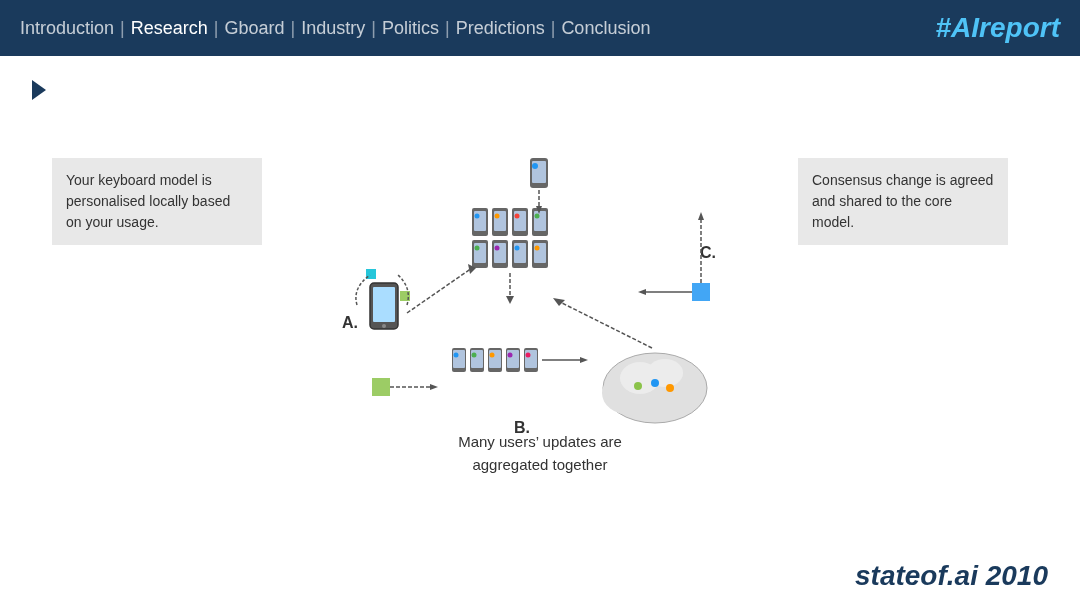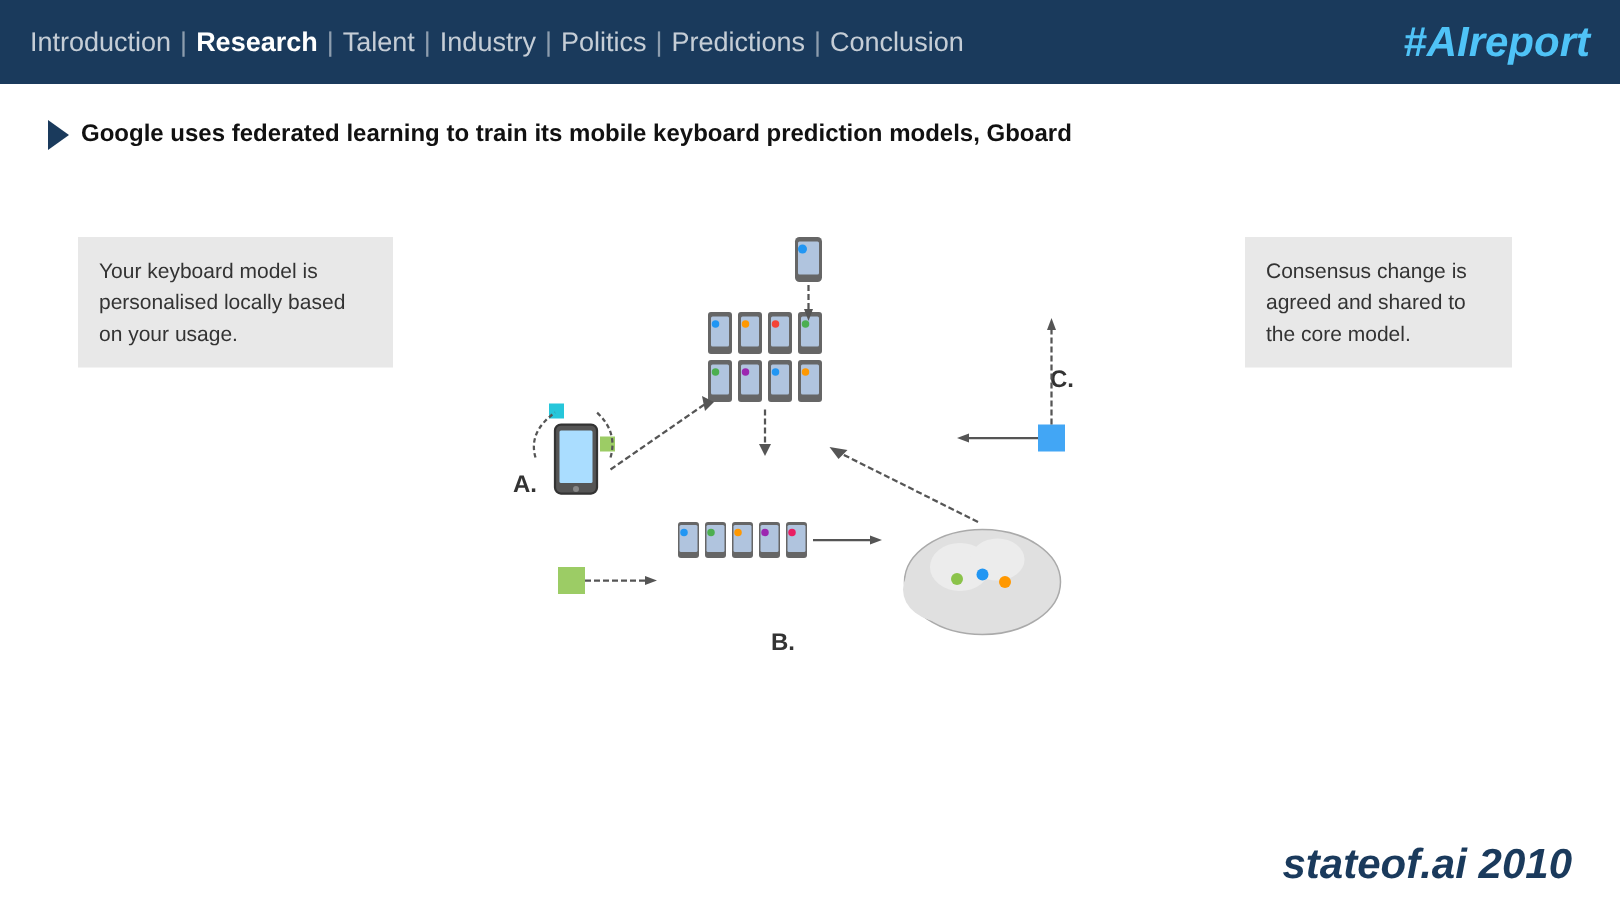--- a/index.html
+++ b/index.html
@@ -27,21 +27,21 @@
       gap: 0;
       font-size: 18px;
       color: rgba(255,255,255,0.75);
     }
     #nav .nav-item {
       color: rgba(255,255,255,0.75);
       font-weight: normal;
     }
     #nav .nav-item.active {
       color: #fff;
-      font-weight: bold;
+      font-weight: normal;
     }
     #nav .separator {
       margin: 0 6px;
       color: rgba(255,255,255,0.5);
     }
     #hashtag {
       color: #4fc3f7;
       font-weight: bold;
       font-size: 28px;
       font-style: italic;
@@ -99,21 +99,21 @@
 
     #box-a {
       left: 20px;
       top: 30px;
       width: 210px;
     }
 
     #box-c {
       right: 40px;
       top: 30px;
-      width: 178px;
+      width: 210px;
     }
 
     #box-b {
       left: 50%;
       transform: translateX(-50%);
       bottom: 0px;
       width: 220px;
       text-align: center;
       background: transparent;
       font-size: 15px;
@@ -142,37 +142,36 @@
   </style>
 </head>
 <body>
 
 <div id="header">
   <nav id="nav">
     <span class="nav-item">Introduction</span>
     <span class="separator"> | </span>
     <span class="nav-item active">Research</span>
     <span class="separator"> | </span>
-    <span class="nav-item">Talent</span>
+    <span class="nav-item">Gboard</span>
     <span class="separator"> | </span>
     <span class="nav-item">Industry</span>
     <span class="separator"> | </span>
     <span class="nav-item">Politics</span>
     <span class="separator"> | </span>
     <span class="nav-item">Predictions</span>
     <span class="separator"> | </span>
     <span class="nav-item">Conclusion</span>
   </nav>
   <span id="hashtag">#AIreport</span>
 </div>
 
 <div id="main">
   <div id="subtitle-bar">
     <div id="subtitle-arrow"></div>
-    <div id="subtitle">Google uses federated learning to train its mobile keyboard prediction models, Gboard</div>
   </div>
 
   <div id="diagram">
 
     <div class="info-box" id="box-a">Your keyboard model is personalised locally based on your usage.</div>
 
     <div class="info-box" id="box-c">Consensus change is agreed and shared to the core model.</div>
 
     <svg id="diagram-svg" viewBox="0 0 1016 360" xmlns="http://www.w3.org/2000/svg">
 
@@ -296,17 +295,18 @@
       <polygon points="614,161 606,164 614,167" fill="#555"></polygon>
 
       <line x1="669" y1="155" x2="669" y2="90" stroke="#555" stroke-width="1.5" stroke-dasharray="4,2"></line>
       <polygon points="666,92 669,84 672,92" fill="#555"></polygon>
 
       <line x1="620" y1="220" x2="530" y2="175" stroke="#555" stroke-width="1.5" stroke-dasharray="4,2"></line>
       <polygon points="533,172 527,178 521,170" fill="#555"></polygon>
 
     </svg>
 
+    <div class="info-box" id="box-b">Many users’ updates are aggregated together</div>
 
   </div>
 </div>
 
 <div id="footer">stateof.ai 2010</div>
 
 </body></html>

